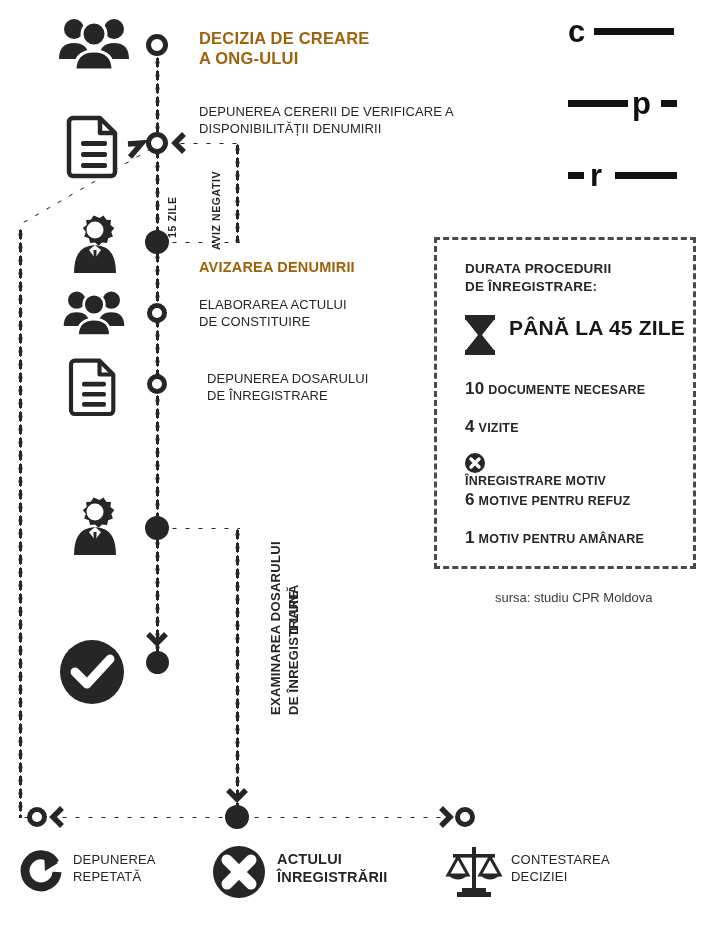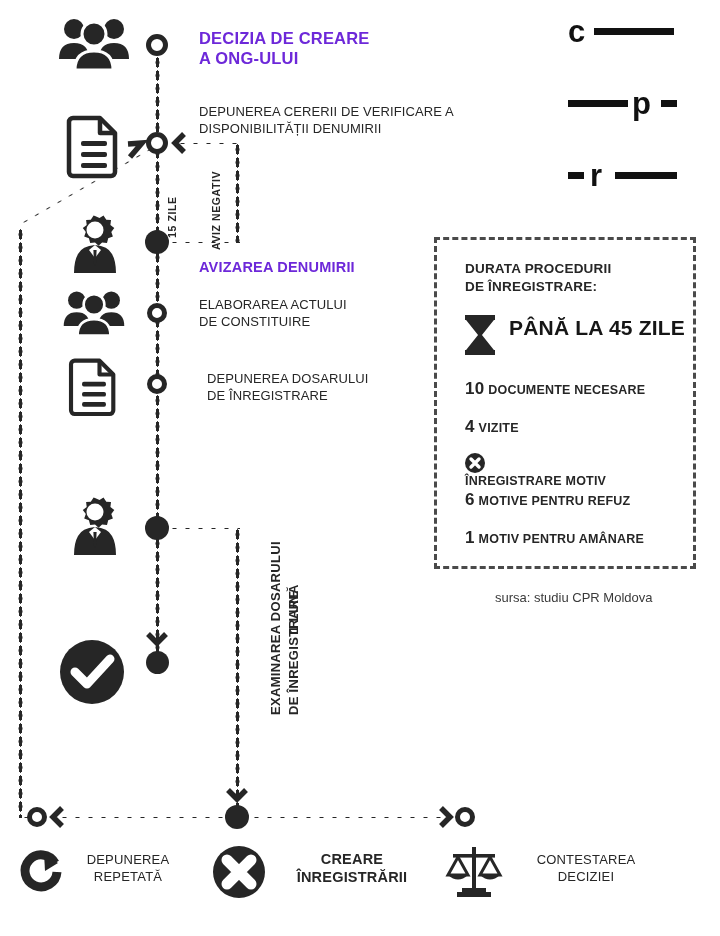--- a/index.html
+++ b/index.html
@@ -37,21 +37,21 @@
     position:absolute; border-radius:50%;
     background:#ffffff; border:5px solid #262626;
   }
   .node-fill {
     position:absolute; border-radius:50%; background:#262626;
   }
 
   
   .t-bold {
     font-weight:bold; font-size:16.5px; line-height:20px;
-    letter-spacing:.2px; color:#6d28d9;
+    letter-spacing:.2px; color:#a16207;
   }
   .t-reg {
     font-weight:normal; font-size:13px; line-height:16.5px;
     letter-spacing:.1px; color:#262626;
   }
   .t-rot { transform-origin:left bottom; white-space:nowrap; }
   .t-vert-small {
     font-size:10.5px; font-weight:bold; letter-spacing:.6px; color:#262626;
   }
   .t-vert-med {
@@ -84,21 +84,21 @@
   .ib-row { position:absolute; left:28px; font-size:13.5px; color:#262626; letter-spacing:.2px; }
   .ib-num { font-weight:bold; font-size:17px; }
   .ib-txt { font-weight:bold; font-size:12.5px;text-align:right; }
 
   .source {
     position:absolute; left:495px; top:590px;
     font-size:13px; color:#3a3a3a; font-weight:normal;
   }
 
   
-  .leg-label { position:absolute; font-size:13px; line-height:16.5px; letter-spacing:.2px; color:#262626;text-align:center; }
+  .leg-label { position:absolute; font-size:13px; line-height:16.5px; letter-spacing:.2px; color:#262626; }
   .leg-label.bold { font-weight:bold; font-size:14.5px; line-height:18px; }
 
   svg { display:block; overflow:visible; }
 </style>
 </head>
 <body>
 
 <div class="stage">
 
   <div class="logo" style="left:568px; top:14px; width:130px; height:112px;">
@@ -321,21 +321,21 @@
   <div class="leg-label" style="left:73px; top:852px; width:110px;">
     <div>DEPUNEREA</div>
     <div>REPETATĂ</div>
   </div>
 
   <svg class="abs" style="left:212px; top:845px;" width="54" height="54" viewBox="0 0 54 54">
     <circle cx="27" cy="27" r="26" fill="#262626"></circle>
     <path d="M15 15 L39 39 M39 15 L15 39" stroke="#ffffff" stroke-width="11" stroke-linecap="round"></path>
   </svg>
   <div class="leg-label bold" style="left:277px; top:850px; width:150px;">
-    <div>CREARE</div>
+    <div>ACTULUI</div>
     <div>ÎNREGISTRĂRII</div>
   </div>
 
   <svg class="abs" style="left:445px; top:845px;" width="58" height="54" viewBox="0 0 58 54">
     <rect x="27" y="2" width="4" height="42" fill="#262626"></rect>
     <rect x="8" y="9" width="42" height="3.6" fill="#262626"></rect>
     <path d="M3 30 L13 12 L23 30 z" fill="none" stroke="#262626" stroke-width="3"></path>
     <path d="M3 30 q10 9 20 0 z" fill="#262626"></path>
     <path d="M35 30 L45 12 L55 30 z" fill="none" stroke="#262626" stroke-width="3"></path>
     <path d="M35 30 q10 9 20 0 z" fill="#262626"></path>

